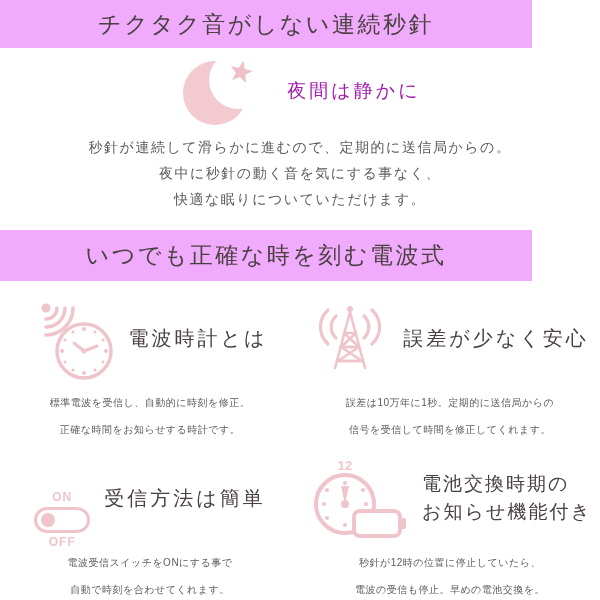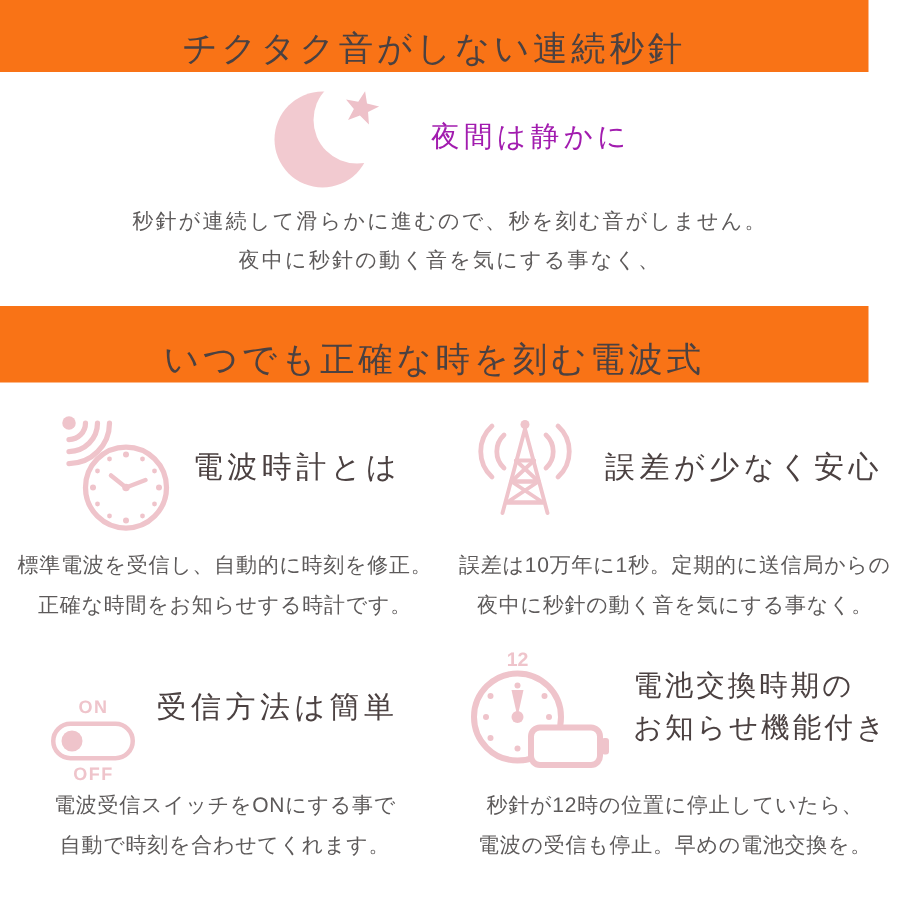--- a/index.html
+++ b/index.html
@@ -1,20 +1,20 @@
 <!DOCTYPE html>
 <html><head>
 <meta charset="utf-8">
 <style>
   * { margin:0; padding:0; box-sizing:border-box; }
   html,body { width:600px; height:600px; background:#ffffff; overflow:hidden;
               font-family:"Liberation Sans", sans-serif; }
   .band {
-    width:579px; height:48px; background:#f97316;
-    display:flex; align-items:flex-end; justify-content:center;
+    width:532px; height:48px; background:#f0abfc;
+    display:flex; align-items:center; justify-content:center;
   }
   .band-title {
     font-size:23px; letter-spacing:2.5px; color:#4b4141; font-weight:500;
   }
   .band2 { margin-top:18px; height:51px; }
 
   
   .quiet-row {
     margin-top:6px; height:74px;
     display:flex; align-items:center; justify-content:center; gap:26px;
@@ -37,21 +37,21 @@
     height:86px; display:flex; align-items:center; justify-content:center; gap:14px;
   }
   .feature-title { text-align:left; }
   .feature-title span {
     display:block; font-size:20px; letter-spacing:3px; color:#4b4141;
     font-weight:500; line-height:28px;
   }
   .feature-battery .feature-title span { font-size:19px; letter-spacing:2px; }
   .feature-desc {
     margin-top:8px; text-align:center;
-    font-size:14px; letter-spacing:0.5px; line-height:27px; color:#5d5a5a;
+    font-size:10px; letter-spacing:0.5px; line-height:27px; color:#5d5a5a;
   }
 
   
   .switch-icon {
     display:flex; flex-direction:column; align-items:center;
     color:#efc4cb; font-weight:bold;margin-top:44px;
   }
   .switch-label { font-size:12px; letter-spacing:1px; line-height:15px; }
   .switch-pill {
     width:56px; height:26px; border:3px solid #efc4cb; border-radius:14px;
@@ -75,22 +75,23 @@
     <svg width="82" height="74" viewBox="0 0 82 74">
       <circle cx="36" cy="39" r="32" fill="#f2cad0"></circle>
       <circle cx="59" cy="26" r="29" fill="#ffffff"></circle>
       <path transform="translate(62,18) scale(1.15) rotate(12)" d="M0,-10 L2.6,-3.2 9.8,-3 4.2,1.5 6.2,8.4 0,4.4 -6.2,8.4 -4.2,1.5 -9.8,-3 -2.6,-3.2 Z" fill="#eec1c9"></path>
     </svg>
   </span>
   <span class="quiet-heading">夜間は静かに</span>
 </div>
 
 <div class="para">
-  <div>秒針が連続して滑らかに進むので、秒を刻む音がしません。</div>
+  <div>秒針が連続して滑らかに進むので、定期的に送信局からの。</div>
   <div>夜中に秒針の動く音を気にする事なく、</div>
+  <div>快適な眠りについていただけます。</div>
 </div>
 
 <div class="band band2">
   <div class="band-title">いつでも正確な時を刻む電波式</div>
 </div>
 
 <div class="features">
 
   <div class="feature">
     <div class="feature-head">
@@ -157,21 +158,21 @@
           <circle cx="39" cy="9" r="3" fill="#efc4cb"></circle>
         </svg>
       </span>
       <div class="feature-title">
         <span>誤差が少なく安心</span>
         <span></span>
       </div>
     </div>
     <div class="feature-desc">
       <div>誤差は10万年に1秒。定期的に送信局からの</div>
-      <div>夜中に秒針の動く音を気にする事なく。</div>
+      <div>信号を受信して時間を修正してくれます。</div>
     </div>
   </div>
 
   <div class="feature">
     <div class="feature-head">
       <span class="switch-icon">
         <span class="switch-label">ON</span>
         <span class="switch-pill">
           <span class="switch-knob"></span>
         </span>

